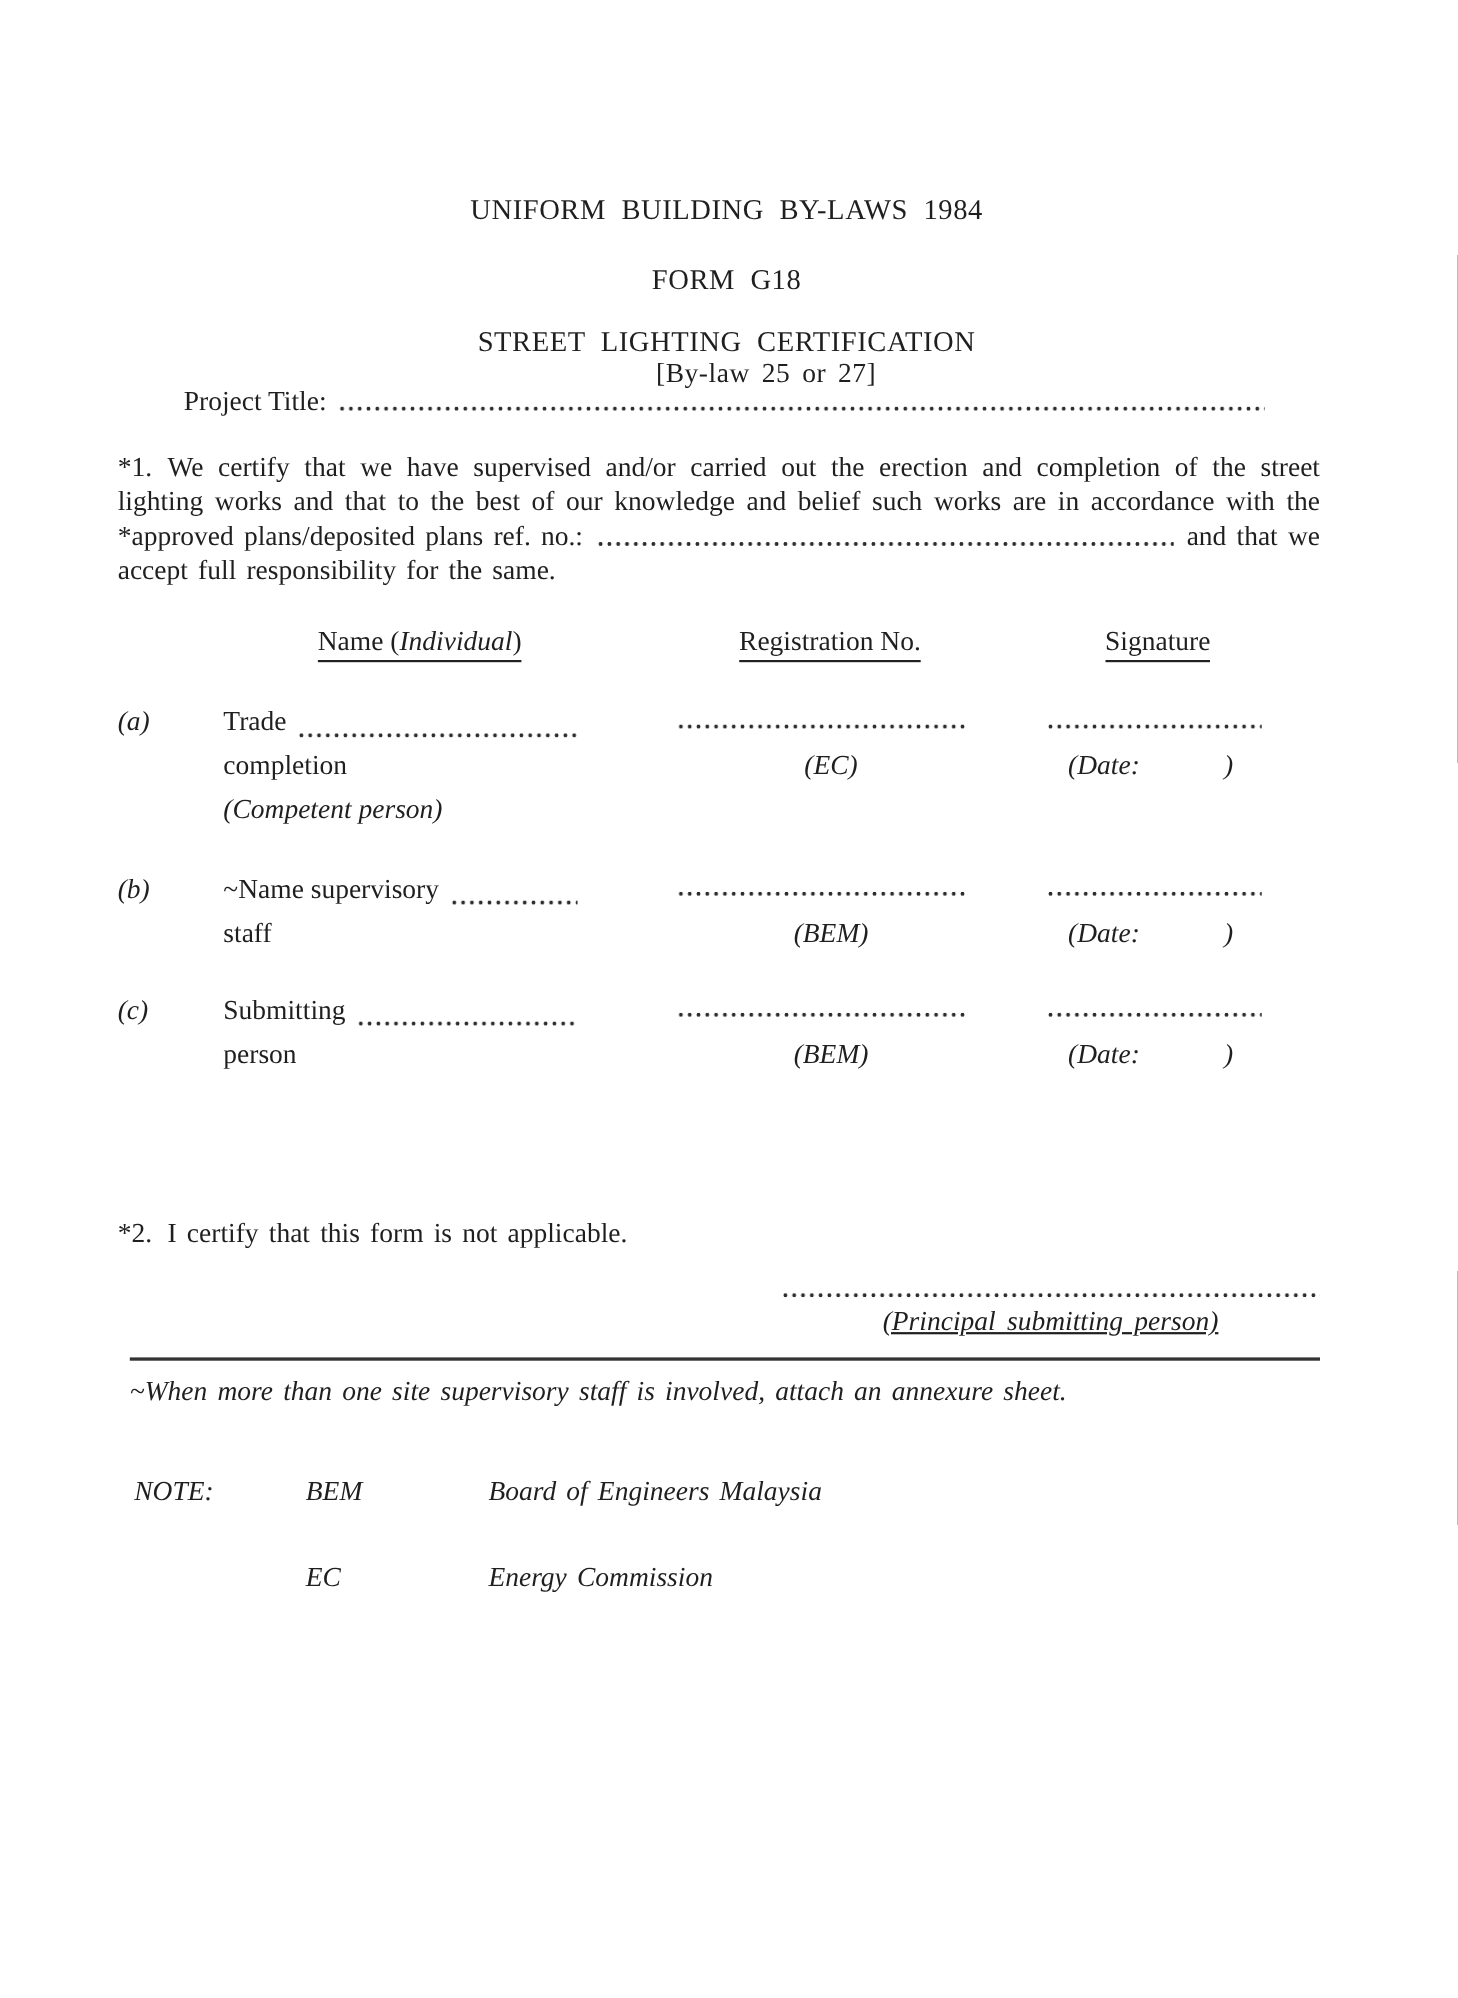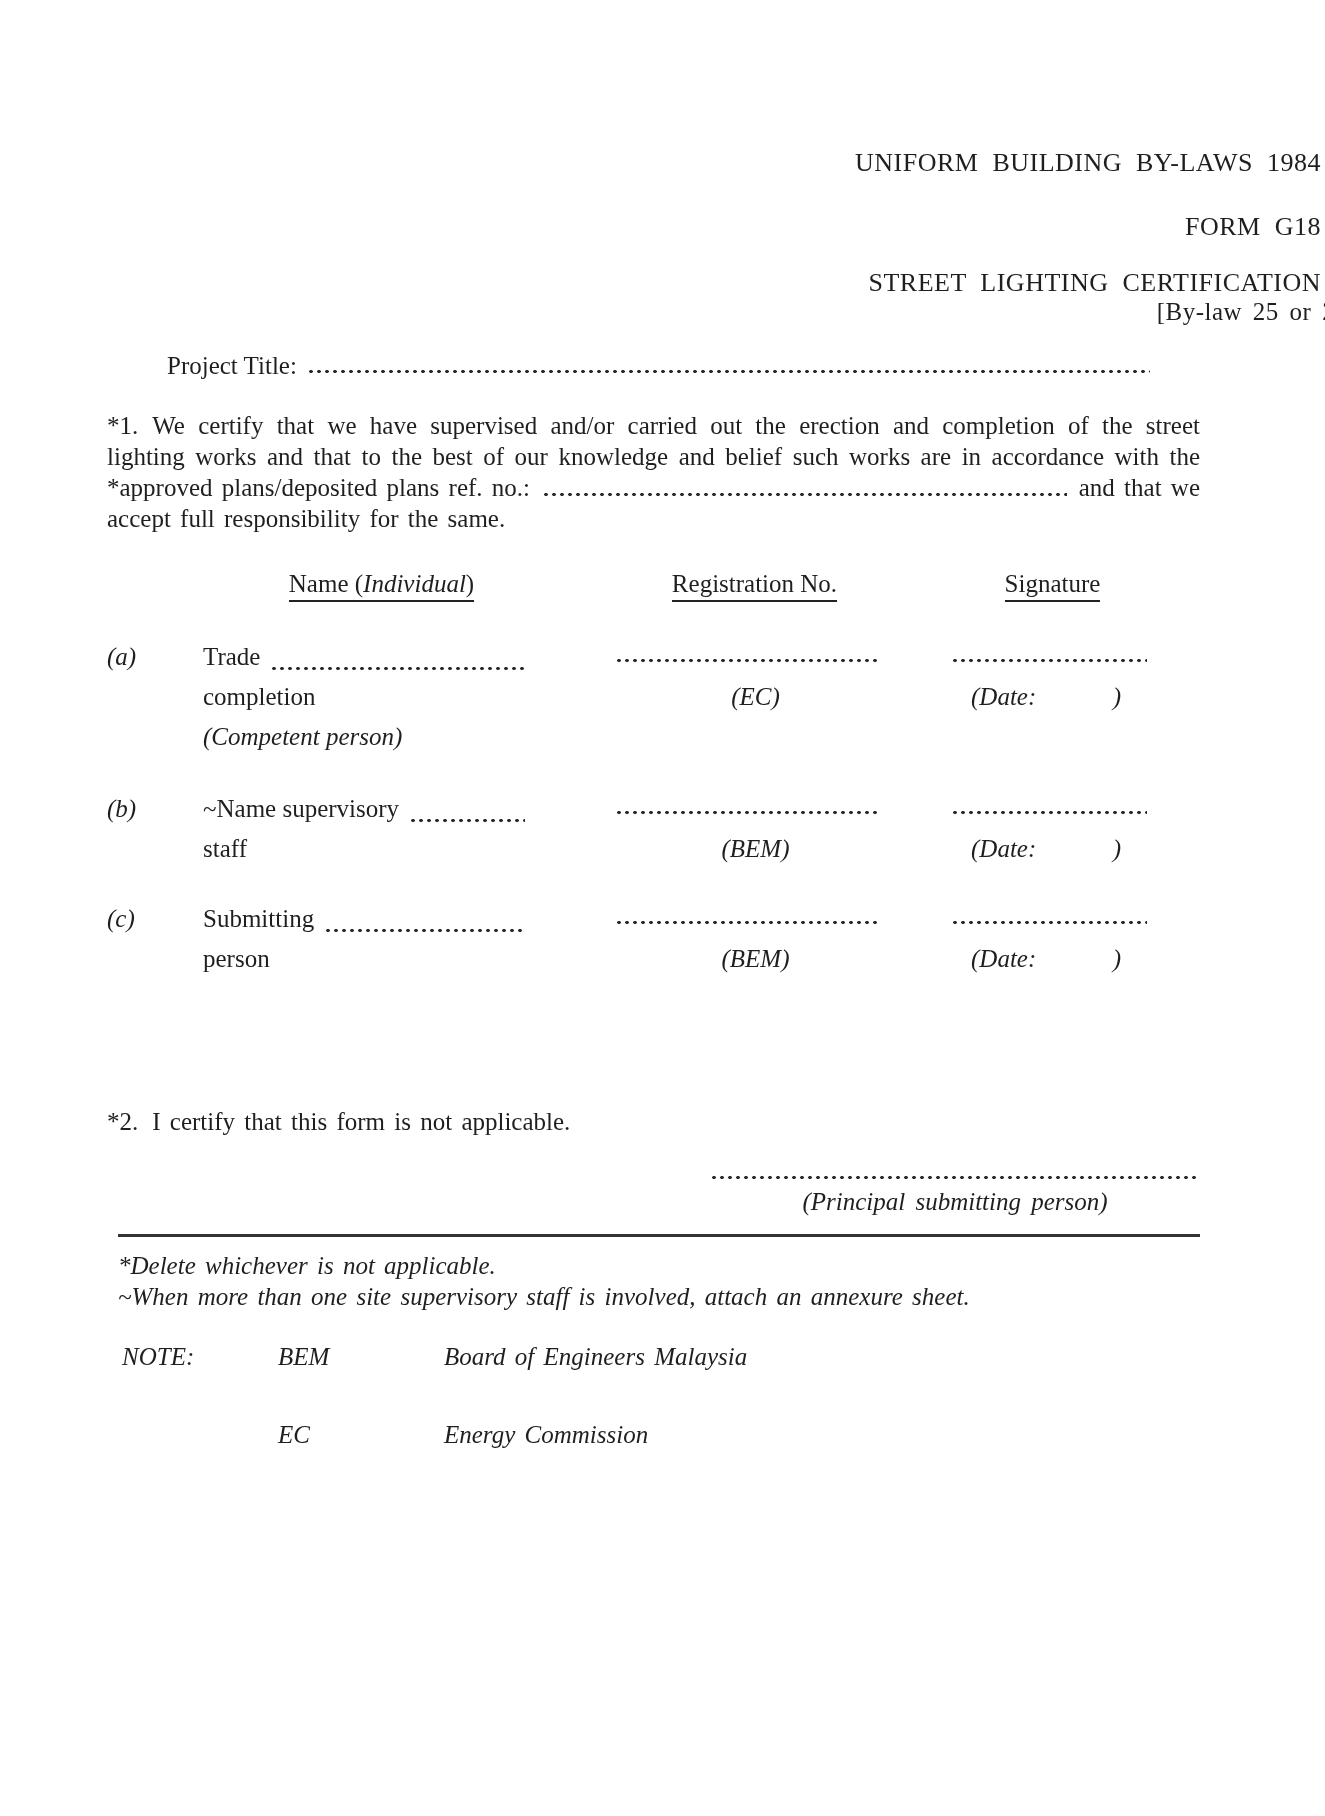--- a/index.html
+++ b/index.html
@@ -8,21 +8,21 @@
     width:1325px;height:1816px;
     margin:0 auto;
     background:#ffffff;
     color:#1f1f1f;
     font-family:"Liberation Serif", serif;
     font-size:25px;
     overflow:hidden;
   }
   .abs{position:absolute;}
   
-  .heading{left:0;width:1321px;text-align:right;font-size:26px;word-spacing:7px;letter-spacing:0.5px;}
+  .heading{left:0;width:1321px;text-align:center;font-size:26px;word-spacing:7px;letter-spacing:0.5px;margin-top:28px;}
   
   .content{left:107px;width:1093px;}
   
   .dots{
     background-image:radial-gradient(circle, #2b2b2b 1.5px, transparent 2px);
     background-size:8px 5px;
     background-repeat:repeat-x;
     background-position:left bottom;
   }
   .fieldrow{display:flex;align-items:flex-end;}
@@ -41,21 +41,21 @@
   .regfield{height:40px;}
   .regfield .dots-inner{display:block;height:34px;background-image:radial-gradient(circle,#2b2b2b 1.5px,transparent 2px);background-size:8px 5px;background-repeat:repeat-x;background-position:left bottom 8px;}
   .reg-dots{width:264px;margin-left:55px;}
   .sig-dots{width:196px;margin-left:46px;}
   .ec{ text-align:center;padding-left:46px;font-style:italic;}
   .datewrap{display:inline-flex;width:150px;justify-content:space-between;margin-left:66px;font-style:italic;}
   .namecell{padding-right:35px;}
   .or{font-size:26px;letter-spacing:1px;}
   .sigblock{margin-left:auto;width:490px;text-align:center;}
   .sigblock .sigline{height:12px;margin-bottom:8px;}
-  .caption{font-style:italic;word-spacing:4px;}
+  .caption{font-style:italic;word-spacing:4px;text-decoration:underline;}
   .rule{background:#333;height:3px;}
   .foot{font-style:italic;line-height:31px;word-spacing:3px;}
   .notegrid{display:grid;grid-template-columns:112px 122px auto;font-style:italic;line-height:34px;word-spacing:3px;gap:44px;}
 </style>
 </head>
 <body>
 
 <div class="page">
 
   <div class="abs heading" style="top:148px;">UNIFORM BUILDING BY-LAWS 1984</div>
@@ -179,21 +179,20 @@
   <div class="abs content" style="top:1168px;">
     <div class="sigblock">
       <div class="sigline dots"></div>
       <div class="caption">(Principal submitting person)</div>
     </div>
   </div>
 
   <div class="abs rule" style="top:1234px;left:118px;width:1082px;"></div>
 
   <div class="abs content foot" style="top:1250px;padding-left:11px;width:1082px;">
-    <div>*Delete whichever is not applicable.</div>
     <div>~When more than one site supervisory staff is involved, attach an annexure sheet.</div>
   </div>
 
   <div class="abs content notegrid" style="top:1340px;padding-left:15px;width:1078px;">
     <div>NOTE:</div>
     <div>BEM</div>
     <div>Board of Engineers Malaysia</div>
     <div></div>
     <div>EC</div>
     <div>Energy Commission</div>

